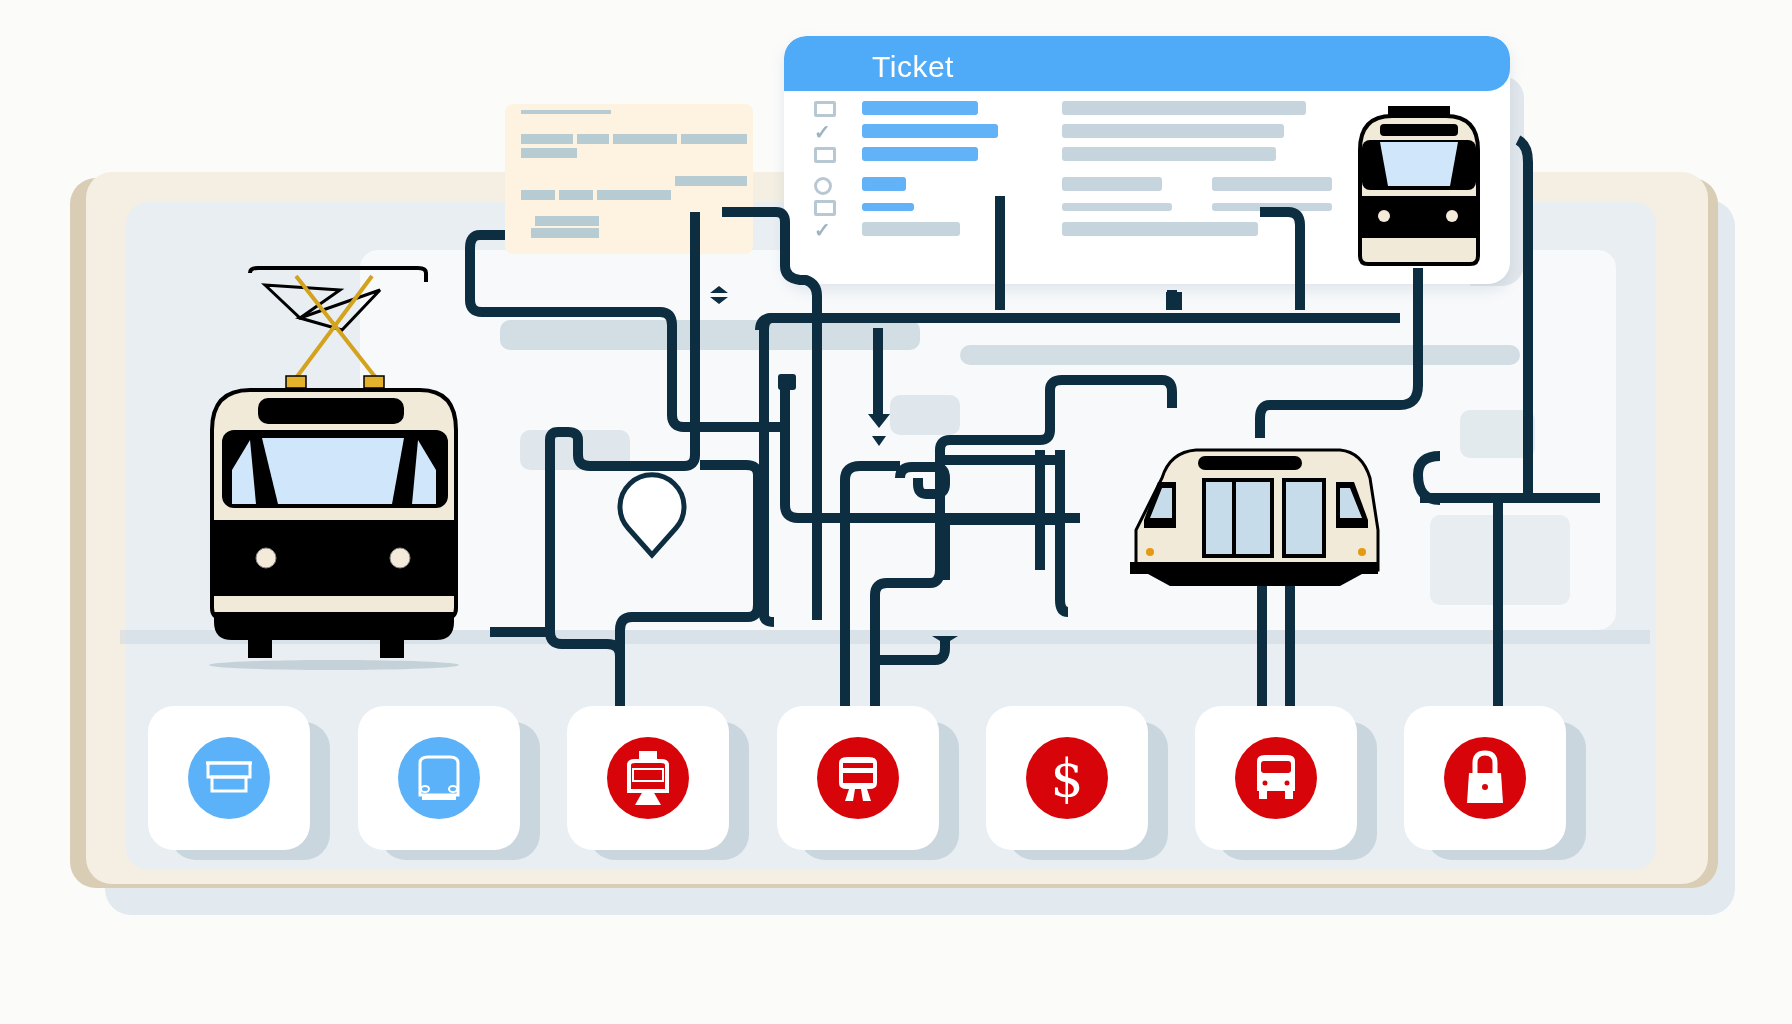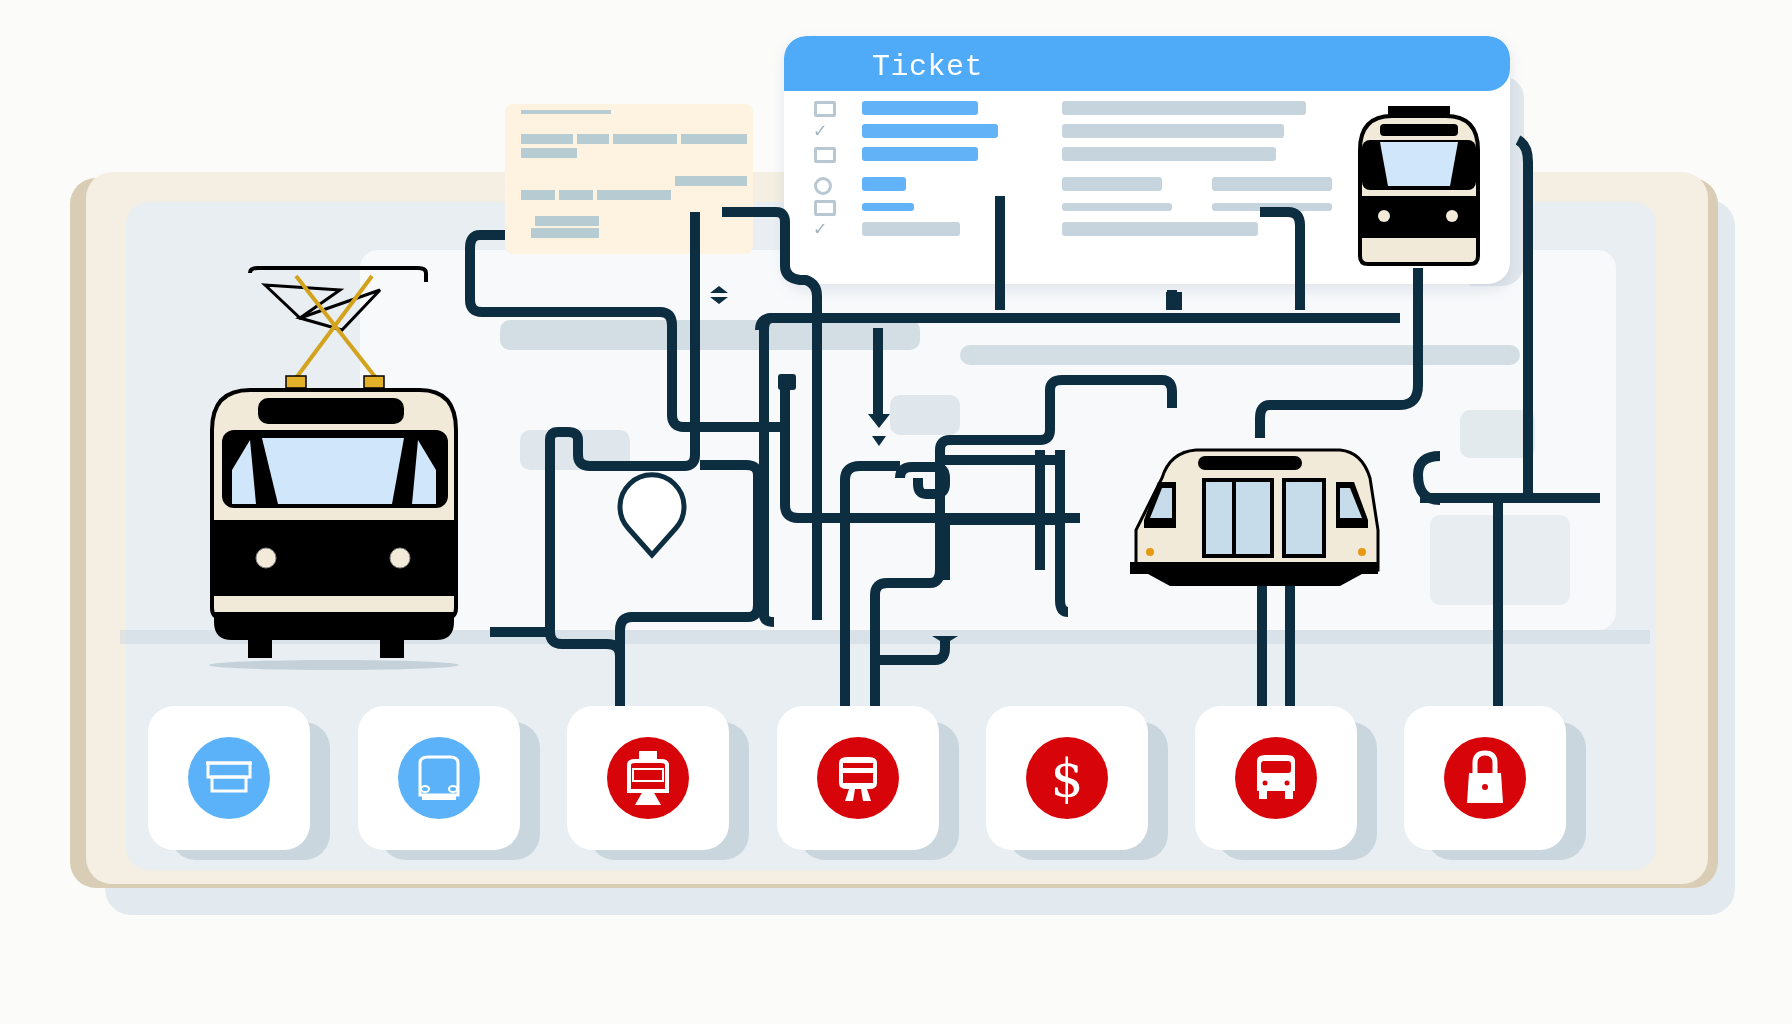--- a/index.html
+++ b/index.html
@@ -1,21 +1,21 @@
 <!DOCTYPE html>
 <html><head>
 <meta charset="utf-8">
 <style>
   html, body { margin: 0; padding: 0; }
   body {
     width: 1792px; height: 1024px; position: relative; overflow: hidden;
     background: #fbfbfa;
     font-family: "Liberation Sans", sans-serif;
   }
-  .abs { position: absolute; font-family: Liberation Mono, monospace; }
+  .abs { position: absolute; }
 
   
   .frame-shadow { left: 105px; top: 200px; width: 1630px; height: 715px; background: #e3eaef; border-radius: 26px; }
   .frame-back   { left: 70px; top: 178px; width: 1648px; height: 710px; background: #d9cdb6; border-radius: 26px; }
   .frame        { left: 86px; top: 172px; width: 1622px; height: 712px; background: #f4efe2; border-radius: 26px; }
   .panel        { left: 126px; top: 202px; width: 1530px; height: 668px; background: #e9eef2; border-radius: 22px; }
   .panel-inner  { left: 360px; top: 250px; width: 1256px; height: 380px; background: #f7f9fb; border-radius: 18px; }
 
   
   .ghost { background: #c9d6de; border-radius: 10px; opacity: .8; }

